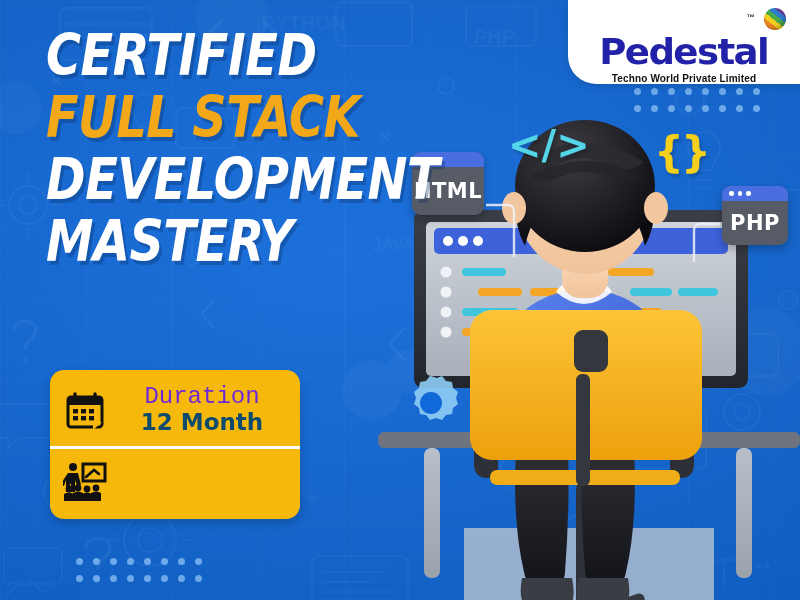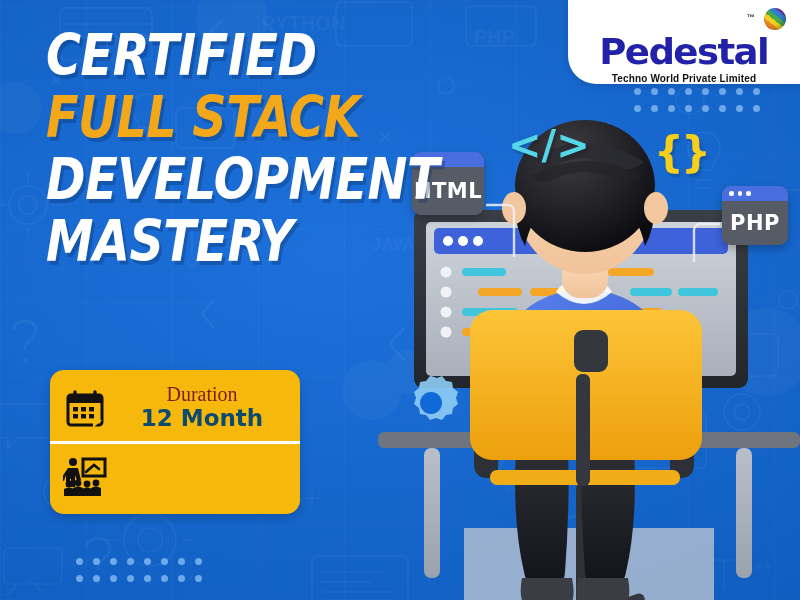--- a/index.html
+++ b/index.html
@@ -82,22 +82,22 @@
     box-shadow:0 4px 10px rgba(0,0,0,.18);
     padding:4px 0;
   }
   .info-row{
     display:flex;align-items:center;gap:10px;padding:10px 14px 10px 12px;
   }
   .info-divider{height:3px;background:#fff;margin:0;border:0;}
   .info-ico{width:46px;height:46px;flex:0 0 46px;display:flex;align-items:center;justify-content:center;}
   .info-txt{display:flex;flex-direction:column;align-items:center;flex:1;}
   .info-label{
-    font-size:20px;color:#7f1d1d;font-weight:400;line-height:1.05;
-    font-family:Liberation Serif, serif;
+    font-size:24px;color:#6d28d9;font-weight:400;line-height:1.05;
+    font-family:Liberation Mono, monospace;
   }
   .info-value{
     font-size:23px;color:#0c4a6e;font-weight:700;line-height:1.15;
     font-family:"DejaVu Sans", sans-serif;
   }
 
   
   .illus{position:absolute;left:378px;top:92px;width:422px;height:508px;}
   .illus svg{display:block;}
 

